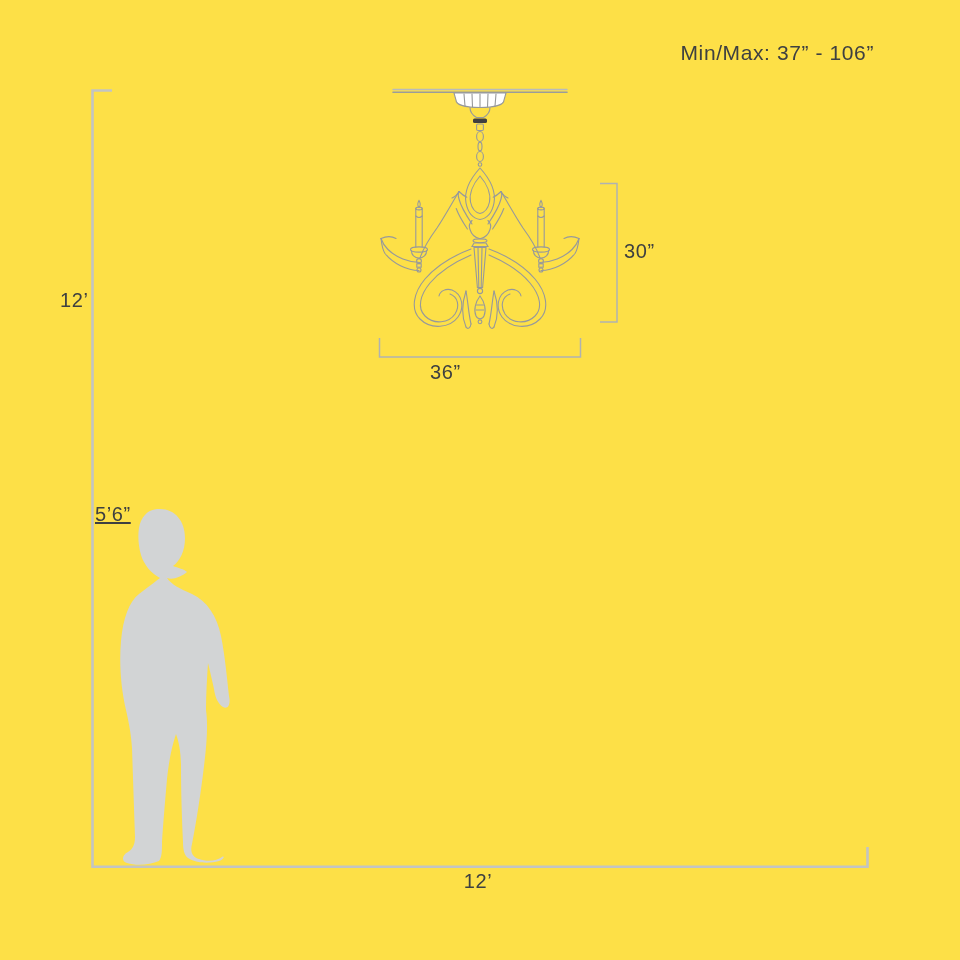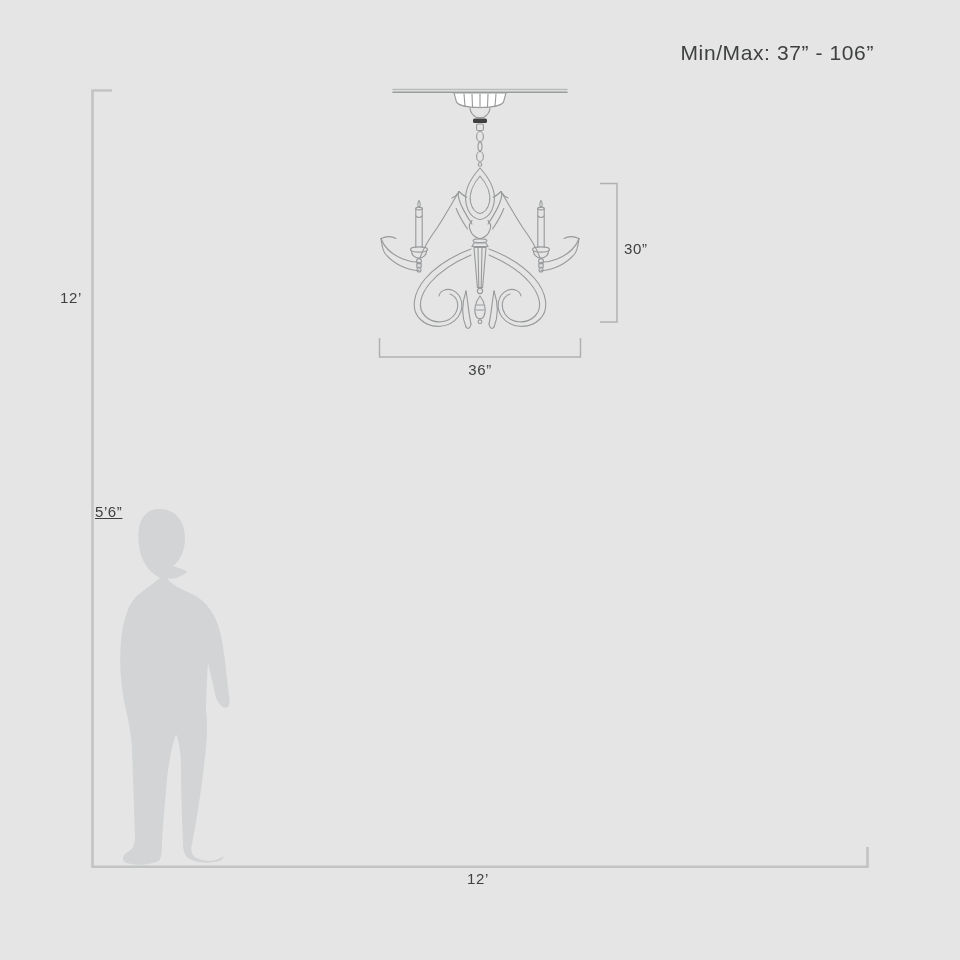--- a/index.html
+++ b/index.html
@@ -5,34 +5,34 @@
   html, body {
     margin: 0;
     padding: 0;
     background: #ffffff;
     font-family: "Liberation Sans", "DejaVu Sans", sans-serif;
   }
   .canvas {
     position: relative;
     width: 960px;
     height: 960px;
-    background: #e5e5e5;
+    background: #fde047;
     overflow: hidden;
   }
   .diagram-svg {
     position: absolute;
     left: 0;
     top: 0;
     width: 960px;
     height: 960px;
   }
   .label {
     position: absolute;
     color: #3e4041;
-    font-size: 15px;
+    font-size: 20px;
     letter-spacing: 0.6px;
     white-space: nowrap;
     user-select: none;
   }
   .label-minmax {
     top: 41px;
     right: 86px;
     font-size: 21px;
   }
   .label-room-height {
@@ -45,21 +45,20 @@
     text-decoration: underline;
   }
   .label-fixture-height {
     left: 624px;
     top: 240px;
   }
   .label-fixture-width {
     left: 430px;
     top: 361px;
     width: 100px;
-    text-align: center;
   }
   .label-room-width {
     left: 428px;
     top: 870px;
     width: 100px;
     text-align: center;
   }
 </style>
 </head>
 <body>

